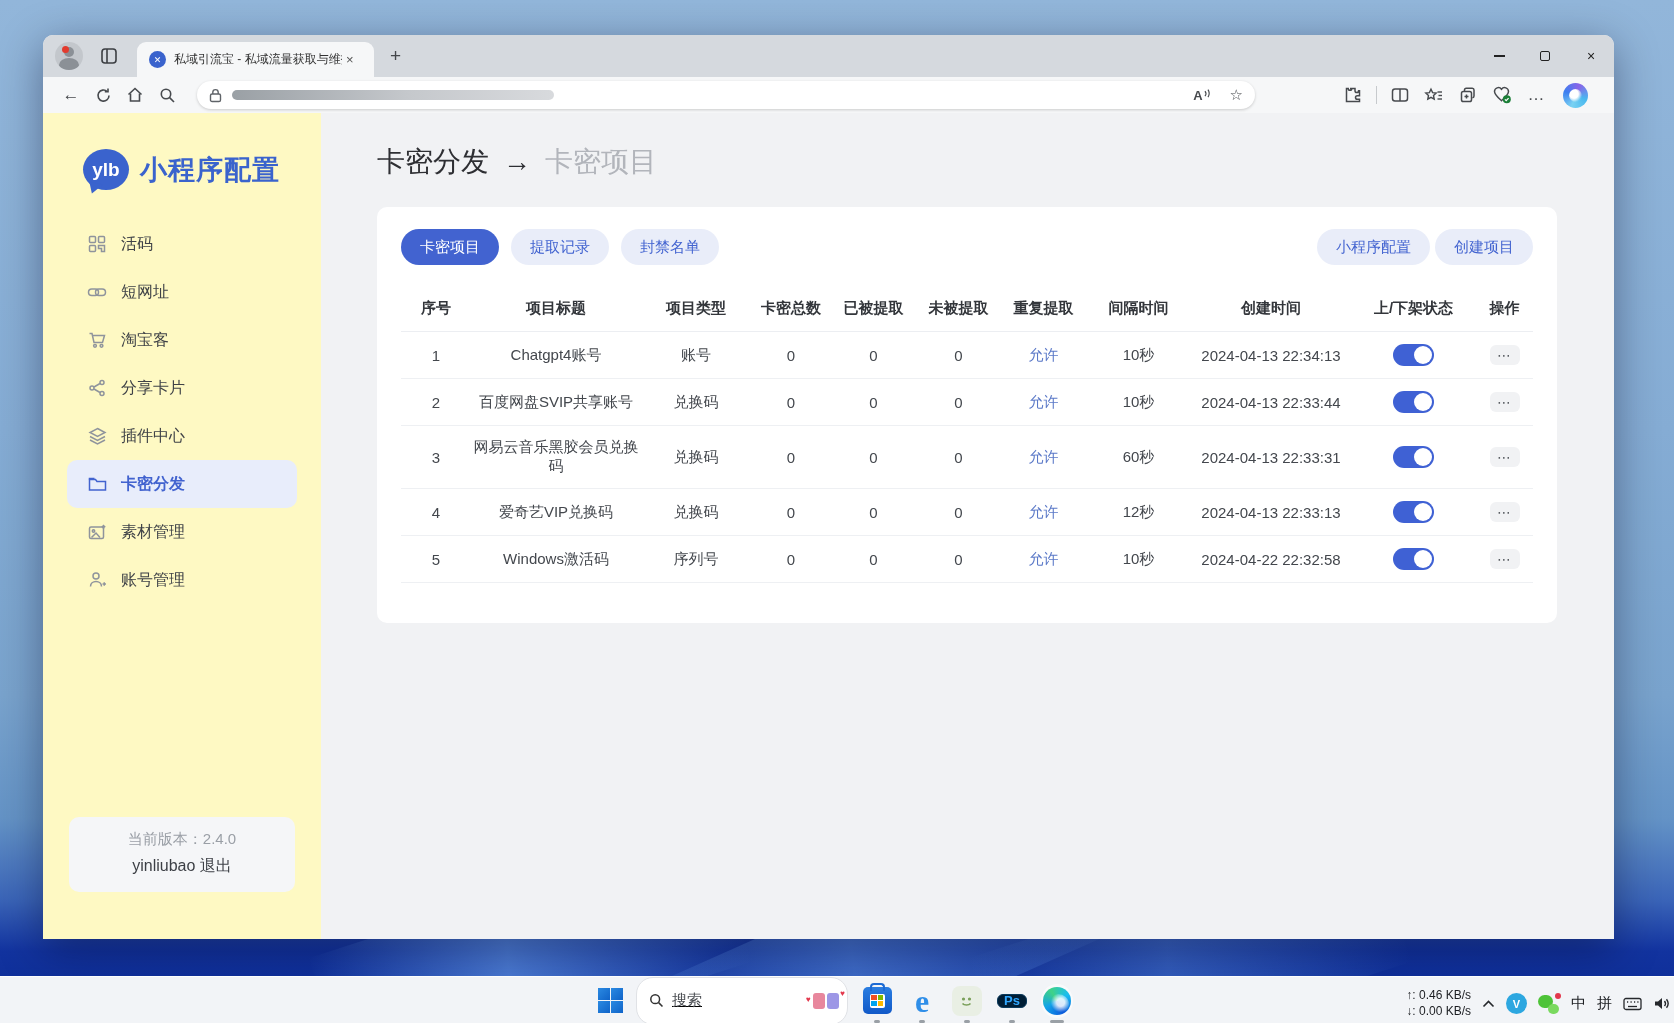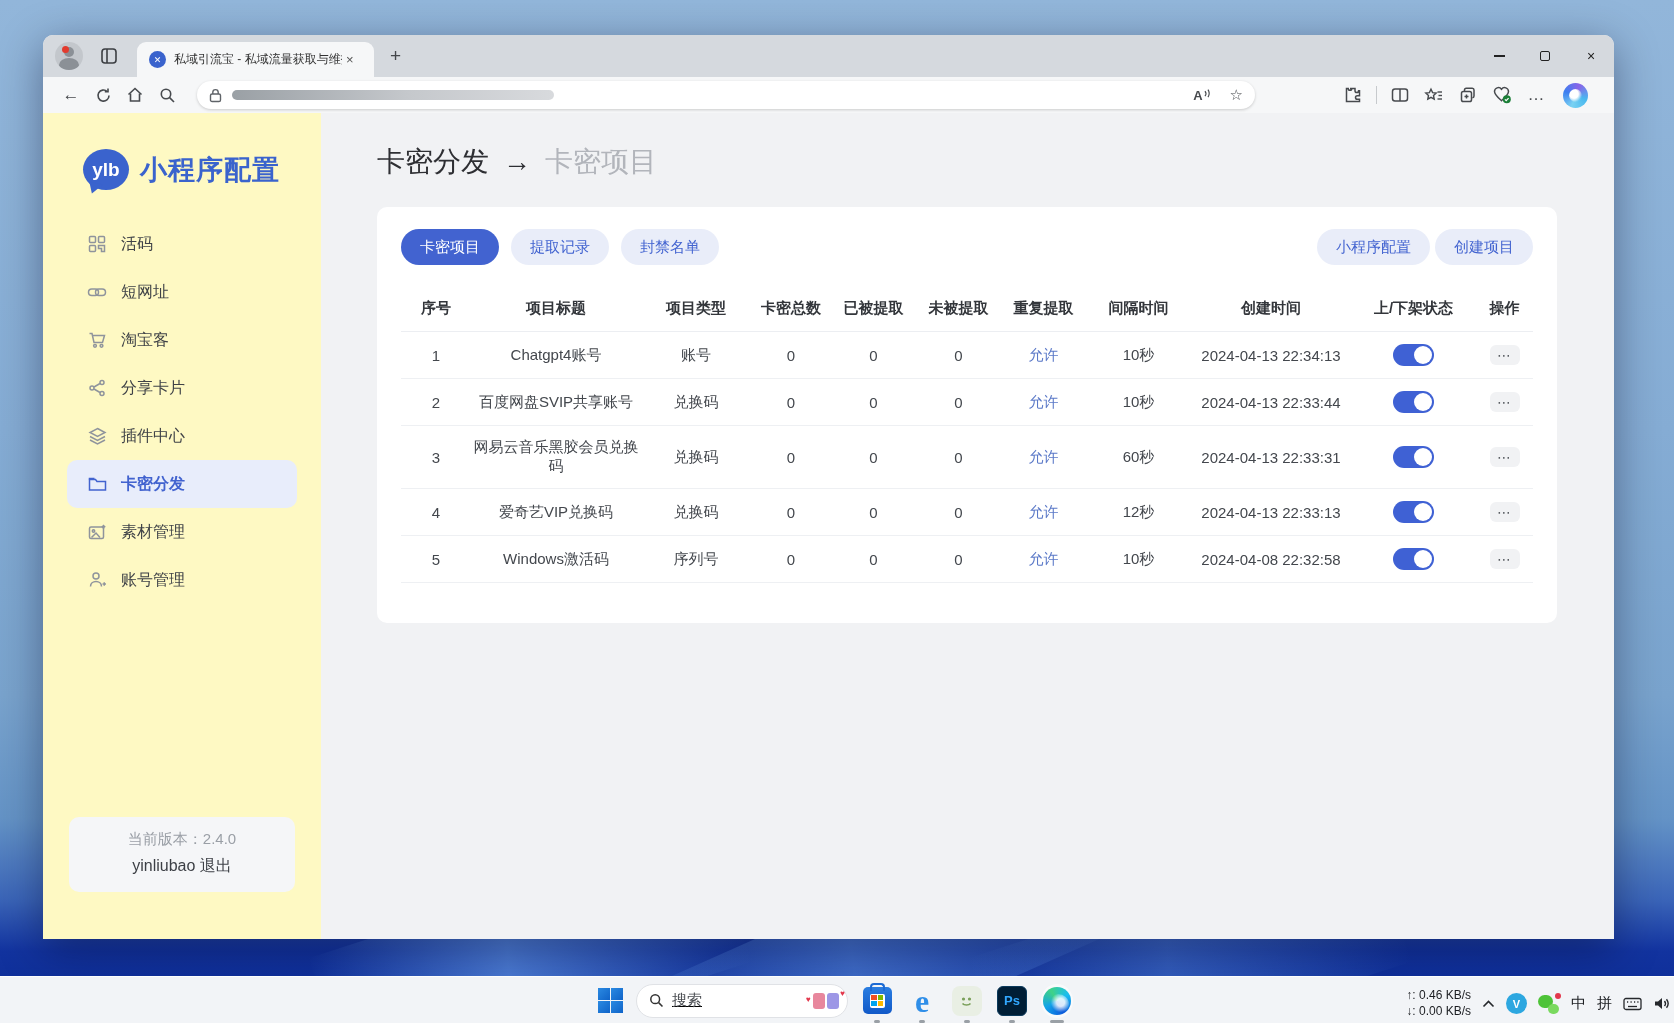--- a/index.html
+++ b/index.html
@@ -103,41 +103,41 @@
   .opsbtn { display:inline-flex; align-items:center; justify-content:center; width:30px; height:20px;
     border-radius:6px; background:#f1f2f4; color:#5a5e63; font-size:14px; letter-spacing:1px; }
   .watermark { position:absolute; left:298px; top:742px; font-size:30px; font-weight:700; color:#c9ccd2; letter-spacing:3px; }
 
   
   .taskbar { position:absolute; left:0; right:0; bottom:0; height:47px; background:#f2f4f7;
     border-top:1px solid rgba(255,255,255,.85); }
   .tb-center { position:absolute; left:598px; top:0; height:47px; display:flex; align-items:center; gap:13px; }
   .start { width:25px; height:25px; display:grid; grid-template-columns:12px 12px; grid-template-rows:12px 12px; gap:1px; }
   .start span { background:linear-gradient(135deg,#2b8ae2,#0f63c8); }
-  .searchbox { width:212px; height:34px; border-radius:17px; background:#fff; border:1px solid #e0e2e6;
+  .searchbox { width:212px; height:48px; border-radius:17px; background:#fff; border:1px solid #e0e2e6;
     display:flex; align-items:center; padding:0 8px 0 12px;text-decoration:underline; }
   .searchbox .stext { font-size:15px; color:#4a4d52; margin-left:8px; }
   .lugg { margin-left:auto; display:flex; align-items:flex-end; gap:2px; position:relative; }
   .case { width:12px; height:16px; border-radius:3px; position:relative; }
   .case::before { content:""; position:absolute; top:-3px; left:3px; right:3px; height:3px; border:1.5px solid inherit; border-bottom:none; border-radius:2px 2px 0 0; }
   .case.pink { background:#e8879d; } .case.pink::before{ border-color:#e8879d; }
   .case.purple { background:#9d97e6; } .case.purple::before{ border-color:#9d97e6; }
   .heart { position:absolute; color:#e3384d; font-size:8px; }
   .h1 { left:-7px; top:2px; } .h2 { right:-6px; top:-4px; }
   .appicon { width:32px; height:32px; display:flex; align-items:center; justify-content:center; position:relative; }
   .runbar { position:absolute; bottom:-6px; left:50%; transform:translateX(-50%); width:6px; height:3px; border-radius:2px; background:#9aa0a6; }
   .store { width:29px; height:27px; background:linear-gradient(180deg,#2a7de1,#1159c8); border-radius:5px; position:relative;
     display:flex; align-items:center; justify-content:center; }
   .store::before { content:""; position:absolute; top:-4px; width:11px; height:6px; border:2px solid #1c6ad4; border-bottom:none; border-radius:4px 4px 0 0; }
   .store-grid { width:15px; height:14px; background:#fff; border-radius:2px; display:grid; grid-template-columns:1fr 1fr; grid-template-rows:1fr 1fr; gap:1px; padding:1.5px; }
   .store-grid span:nth-child(1){background:#f25022}.store-grid span:nth-child(2){background:#7fba00}
   .store-grid span:nth-child(3){background:#00a4ef}.store-grid span:nth-child(4){background:#ffb900}
   .ie { color:#2f8ee8; font-size:32px; font-weight:700; font-family:"Liberation Serif","DejaVu Serif",serif; line-height:1; }
   .chaticon { width:30px; height:30px; border-radius:8px; background:#e9efe4; display:flex; align-items:center; justify-content:center; }
-  .ps { width:30px; height:30px; border-radius:6px; background:#001e36; color:#31a8ff; font-size:13px; font-weight:700;
+  .ps { width:30px; height:14px; border-radius:6px; background:#001e36; color:#31a8ff; font-size:13px; font-weight:700;
     display:flex; align-items:center; justify-content:center; border:1px solid #0b3a5c; }
   .edge { width:34px; height:34px; border-radius:50%; background:rgba(255,255,255,.55); display:flex; align-items:center; justify-content:center; }
   .edge-swirl { width:28px; height:28px; border-radius:50%;
     background:conic-gradient(from 150deg,#0c59db,#12a3e8,#3fd287,#19bdf0,#0c59db); position:relative; overflow:hidden; }
   .edge-swirl::after { content:""; position:absolute; left:4px; top:7px; width:22px; height:20px; border-radius:50%;
     background:radial-gradient(circle at 62% 42%, rgba(255,255,255,.85) 0 22%, rgba(255,255,255,0) 55%); }
 
   .tb-tray { position:absolute; right:4px; top:0; height:53px; display:flex; align-items:center; gap:11px; }
   .speeds { text-align:right; font-size:12px; color:#1b1d21; line-height:1.3; }
   .trayic { display:flex; align-items:center; justify-content:center; color:#26282c; }
@@ -462,21 +462,21 @@
               </tr>
               <tr>
                 <td>5</td>
                 <td>Windows激活码</td>
                 <td>序列号</td>
                 <td>0</td>
                 <td>0</td>
                 <td>0</td>
                 <td><span class="allow">允许</span></td>
                 <td>10秒</td>
-                <td>2024-04-08 22:32:58</td>
+                <td>2024-04-22 22:32:58</td>
                 <td><span class="toggle"><span class="knob"></span></span></td>
                 <td><span class="opsbtn">⋯</span></td>
               </tr>
             </tbody>
         </table>
       </div>
 
     </div>
   </div>
 </div>

